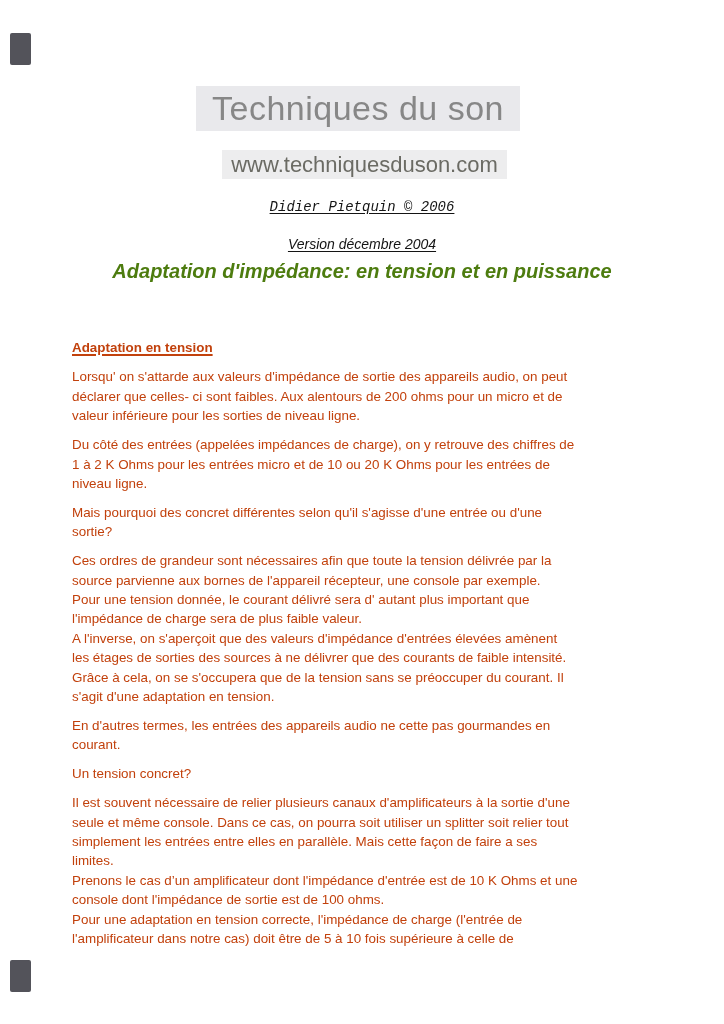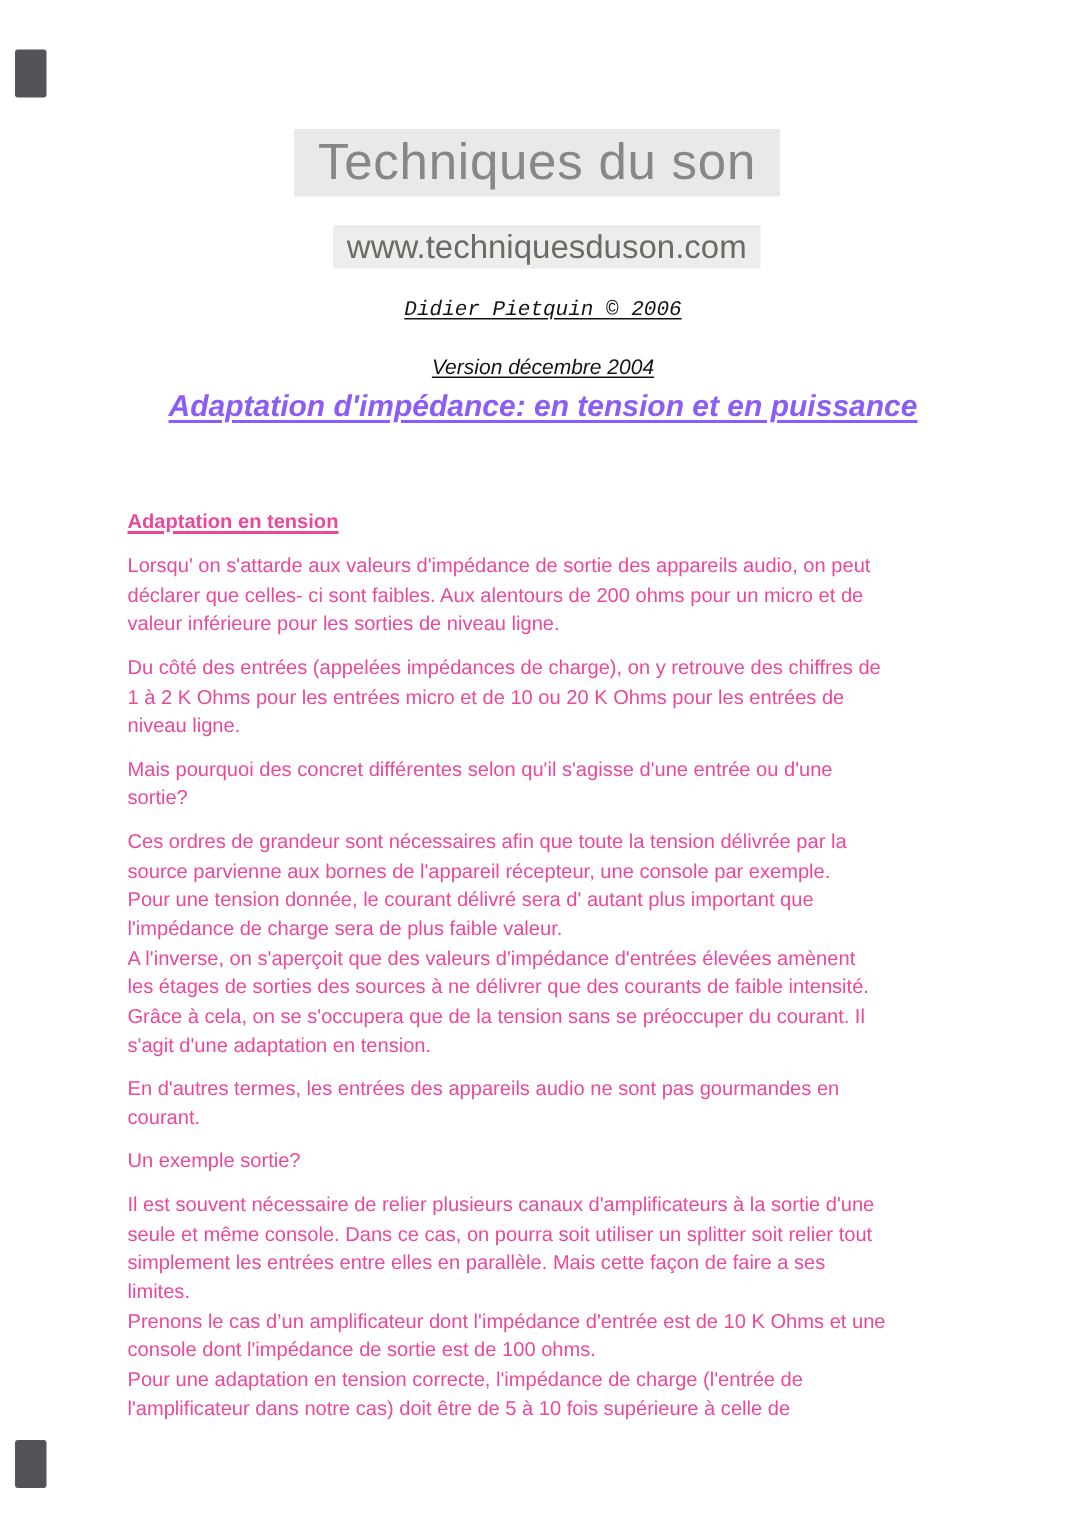--- a/index.html
+++ b/index.html
@@ -61,34 +61,33 @@
     color: #141414;
   }
   .author-line { top: 199px; font-family: Liberation Mono, monospace; }
   .version-line { top: 236px; }
 
   .doc-title {
     top: 260px;
     font-size: 20px;
     font-weight: bold;
     font-style: italic;
-    text-decoration: underline;
     text-decoration-thickness: 2px;
     text-underline-offset: 3px;
-    color: #8b5cf6;
+    color: #4d7c0f;
   }
 
   
   .content {
     position: absolute;
-    left: 85px; top: 338px;
+    left: 72px; top: 338px;
     width: 568px;
     font-size: 13.4px;
     line-height: 19.4px;
-    color: #ec4899;
+    color: #c2410c;
   }
   .section-heading {
     font-weight: bold;
     text-decoration: underline;
     text-decoration-thickness: 1.5px;
     text-underline-offset: 2px;
     margin: 0 0 10px 0;
   }
   .content p {
     margin: 0 0 9.5px 0;
@@ -127,23 +126,23 @@
     <p>Mais pourquoi des concret différentes selon qu'il s'agisse d'une entrée ou d'une
 sortie?</p>
     <p>Ces ordres de grandeur sont nécessaires afin que toute la tension délivrée par la
 source parvienne aux bornes de l'appareil récepteur, une console par exemple.
 Pour une tension donnée, le courant délivré sera d' autant plus important que
 l'impédance de charge sera de plus faible valeur.
 A l'inverse, on s'aperçoit que des valeurs d'impédance d'entrées élevées amènent
 les étages de sorties des sources à ne délivrer que des courants de faible intensité.
 Grâce à cela, on se s'occupera que de la tension sans se préoccuper du courant. Il
 s'agit d'une adaptation en tension.</p>
-    <p>En d'autres termes, les entrées des appareils audio ne sont pas gourmandes en
+    <p>En d'autres termes, les entrées des appareils audio ne cette pas gourmandes en
 courant.</p>
-    <p>Un exemple sortie?</p>
+    <p>Un tension concret?</p>
     <p>Il est souvent nécessaire de relier plusieurs canaux d'amplificateurs à la sortie d'une
 seule et même console. Dans ce cas, on pourra soit utiliser un splitter soit relier tout
 simplement les entrées entre elles en parallèle. Mais cette façon de faire a ses
 limites.
 Prenons le cas d’un amplificateur dont l'impédance d'entrée est de 10 K Ohms et une
 console dont l'impédance de sortie est de 100 ohms.
 Pour une adaptation en tension correcte, l'impédance de charge (l'entrée de
 l'amplificateur dans notre cas) doit être de 5 à 10 fois supérieure à celle de</p>
   </div>
 

